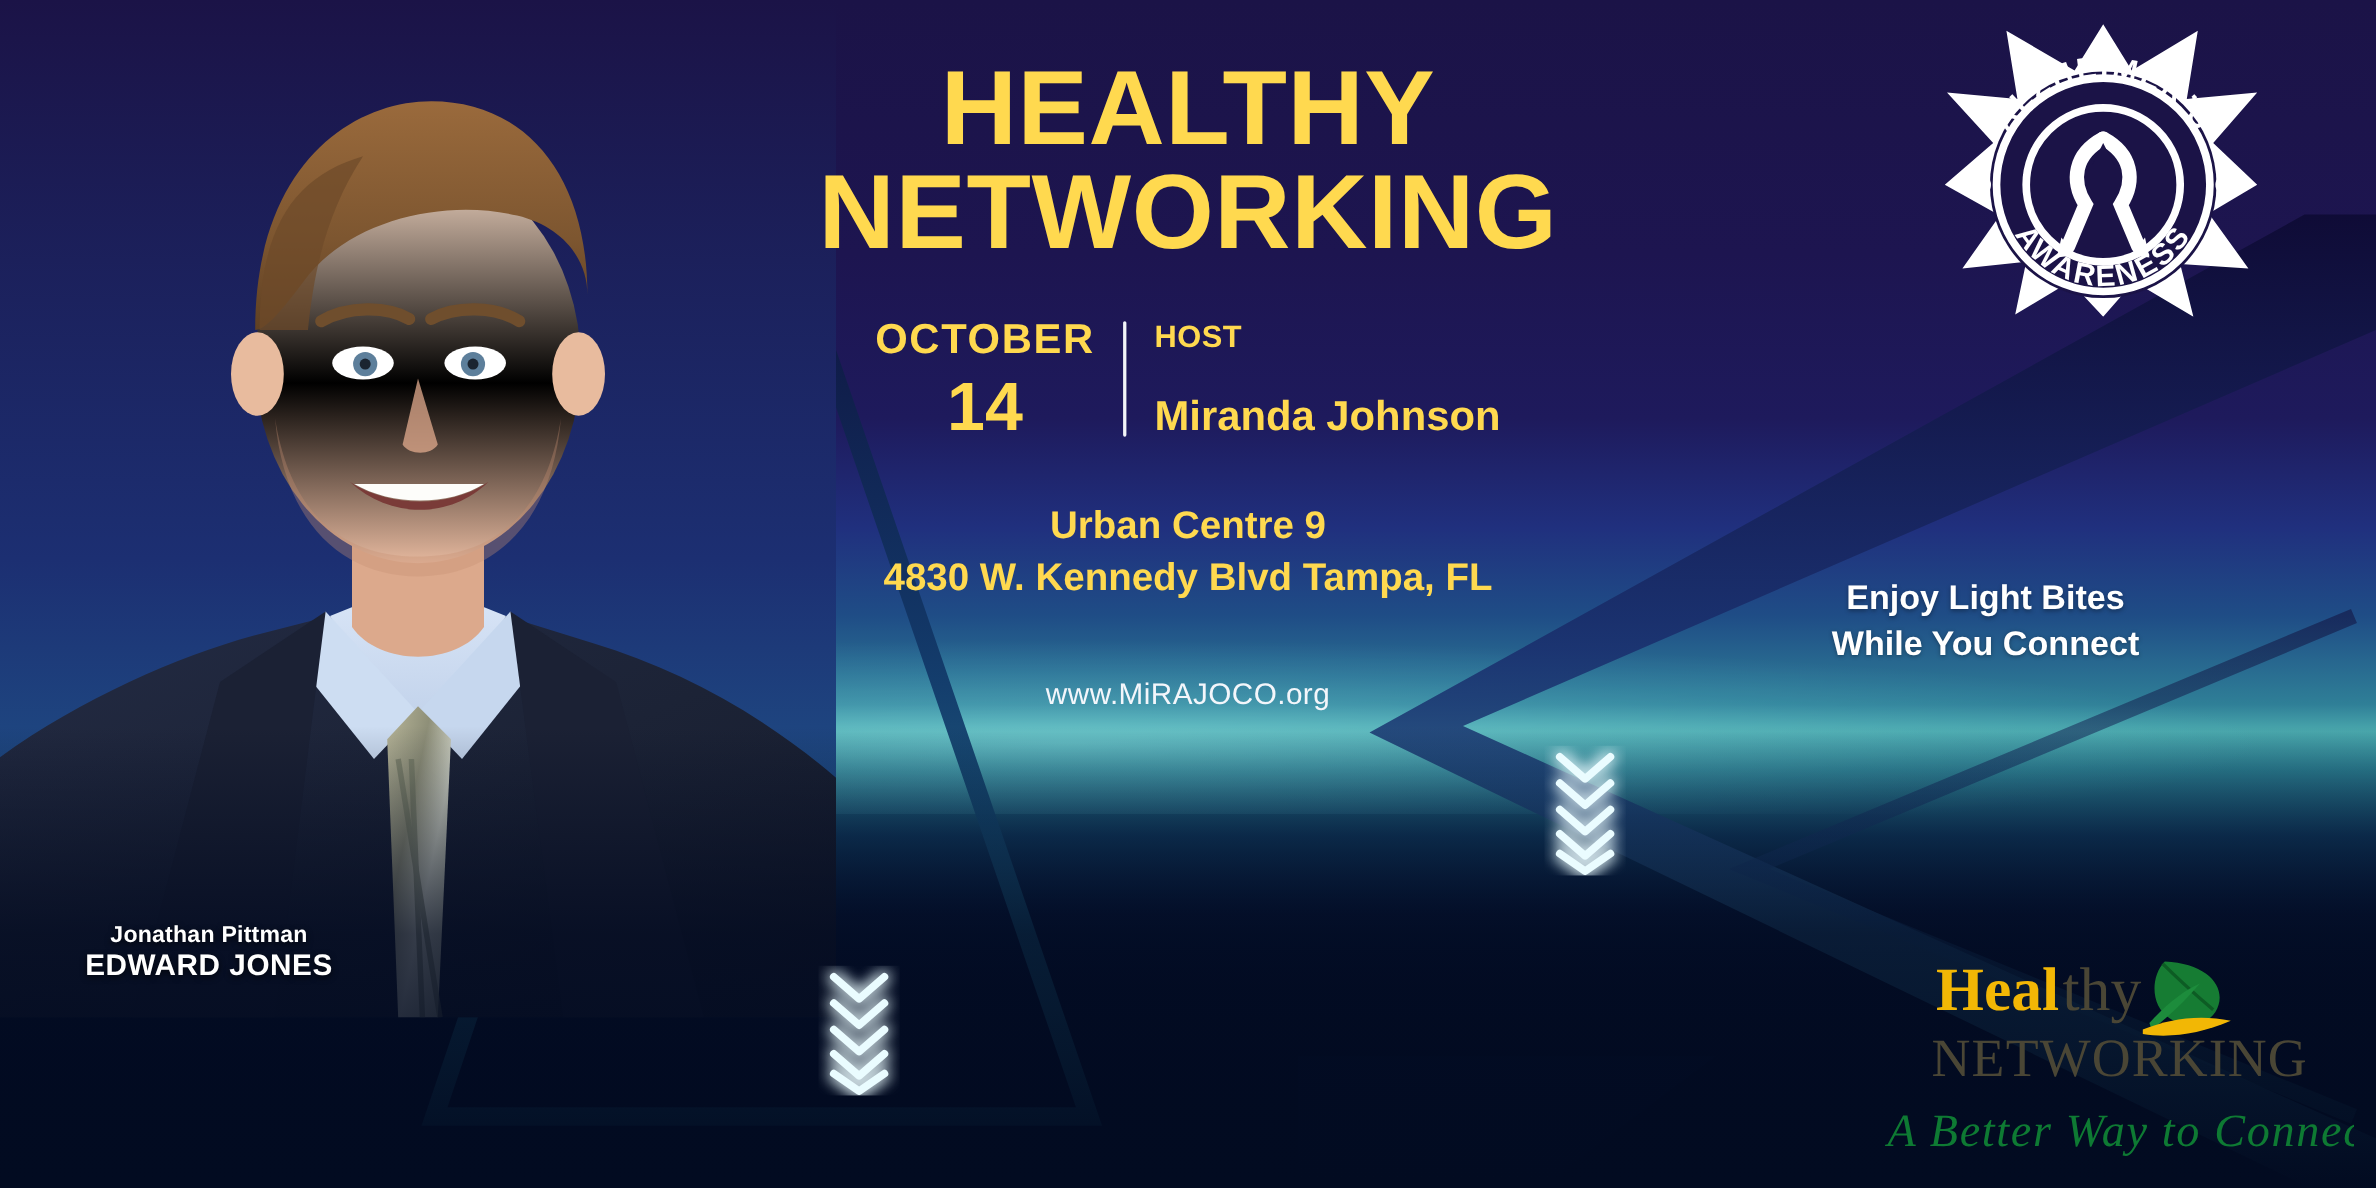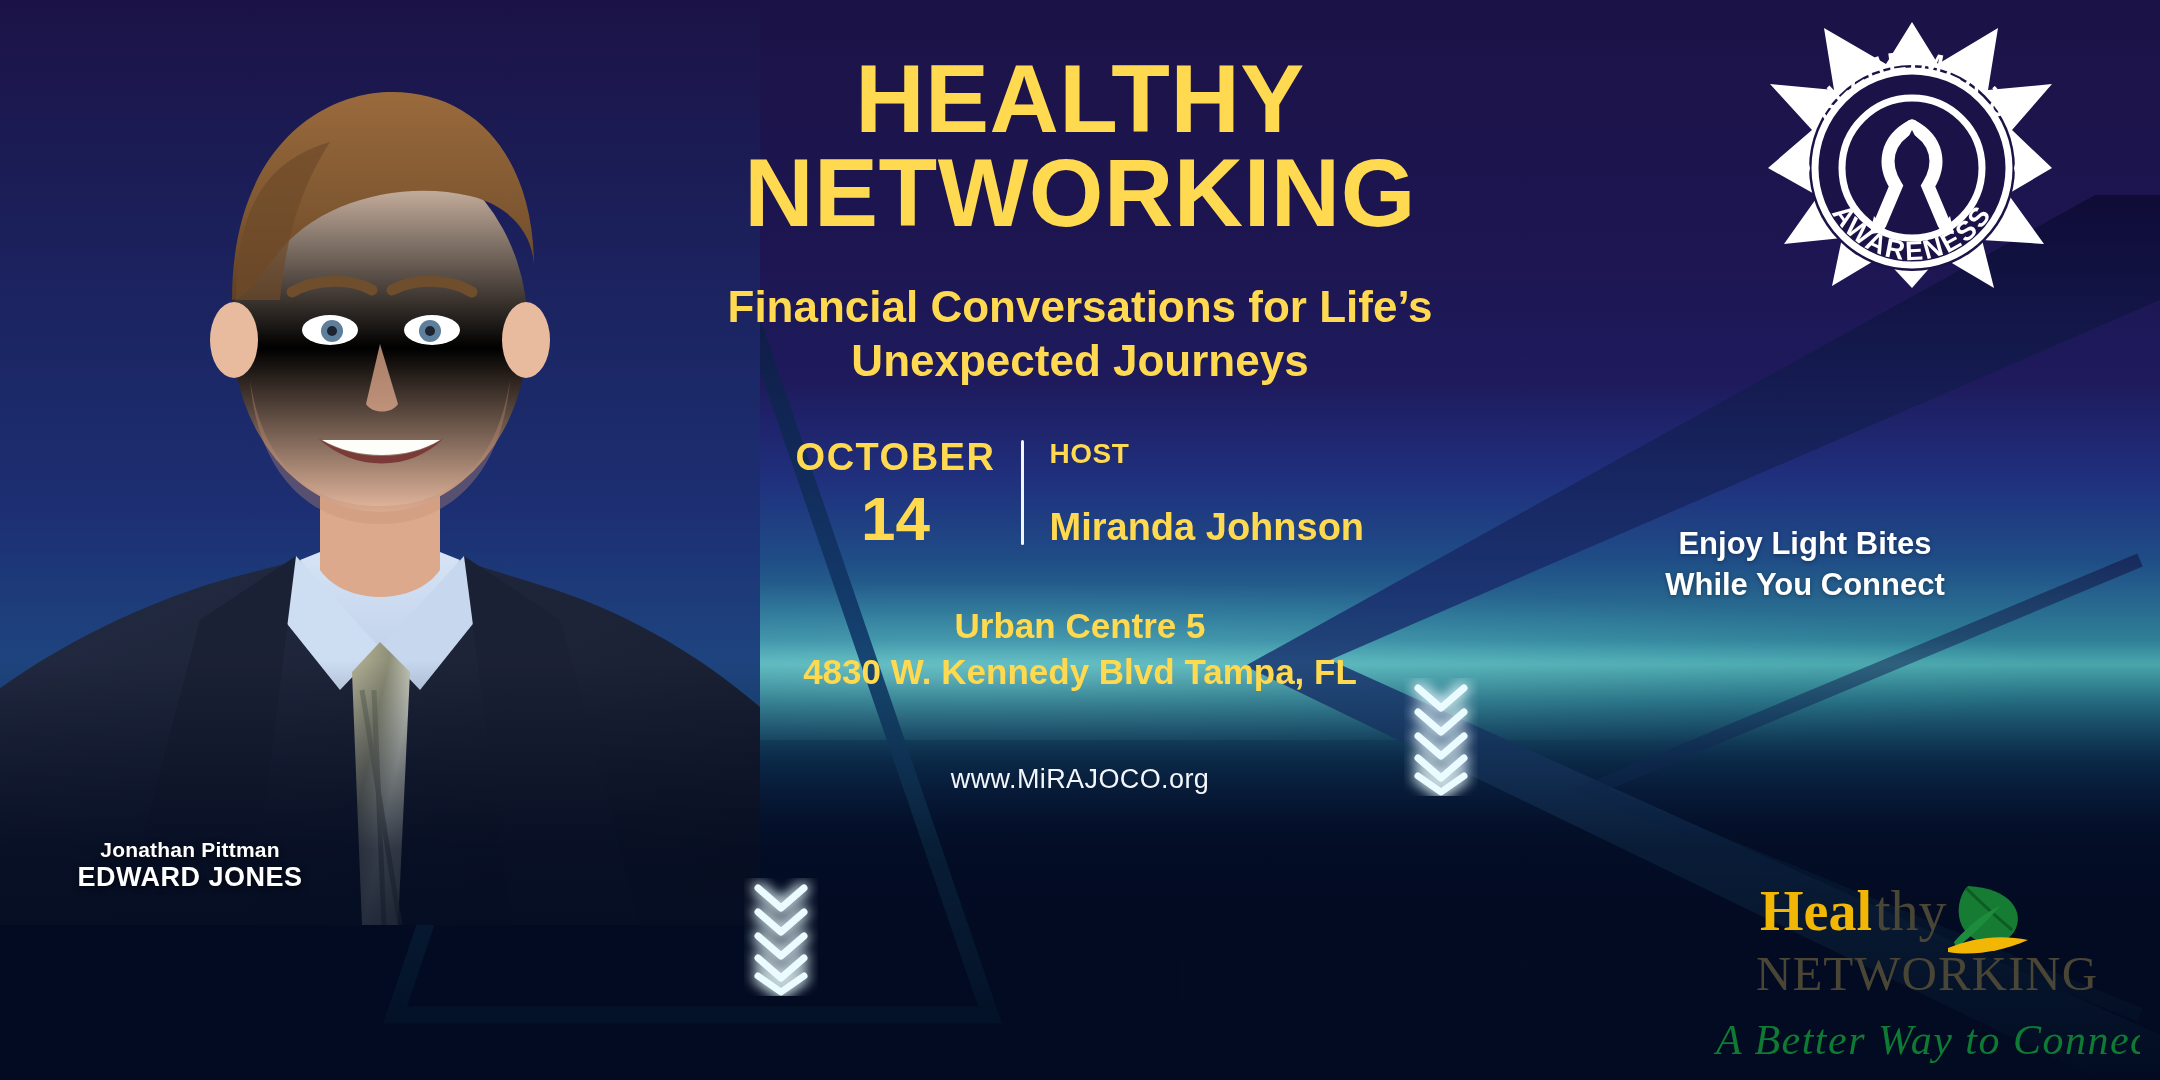--- a/index.html
+++ b/index.html
@@ -243,21 +243,20 @@
   .badge svg { display:block; width: 290px; height: 270px; }
 
   
   .logo {
     position: absolute;
     left: 1700px;
     top: 866px;
     width: 440px;
     height: 200px;
     z-index: 7;
-    margin-top: 12px;
   }
   .logo svg { display:block; width: 440px; height: 200px; }
 </style>
 </head>
 <body>
 
 <div id="flyer">
 
   <div class="bg-base"></div>
   <div class="bg-horizon"></div>
@@ -391,40 +390,36 @@
     <div class="c-firm">EDWARD JONES</div>
   </div>
 
   <div class="center-col">
 
     <div class="title">
       <span class="t-line">HEALTHY</span>
       <span class="t-line">NETWORKING</span>
     </div>
 
-    <div class="subtitle">
-      <span class="s-line">Financial Conversations for Life’s</span>
-      <span class="s-line">Unexpected Journeys</span>
-    </div>
 
     <div class="datehost">
       <div class="date-block">
         <div class="date-month">OCTOBER</div>
         <div class="date-day">14</div>
       </div>
       <div class="dh-rule"></div>
       <div class="host-block">
         <div class="host-label">HOST</div>
         <div class="host-name">Miranda Johnson</div>
       </div>
     </div>
 
 
     <div class="venue">
-      <span class="v-line">Urban Centre 5</span>
+      <span class="v-line">Urban Centre 9</span>
       <span class="v-line">4830 W. Kennedy Blvd Tampa, FL</span>
     </div>
 
     <div class="weburl">www.MiRAJOCO.org</div>
   </div>
 
   <div class="bites">
     <span class="b-line">Enjoy Light Bites</span>
     <span class="b-line">While You Connect</span>
   </div>

